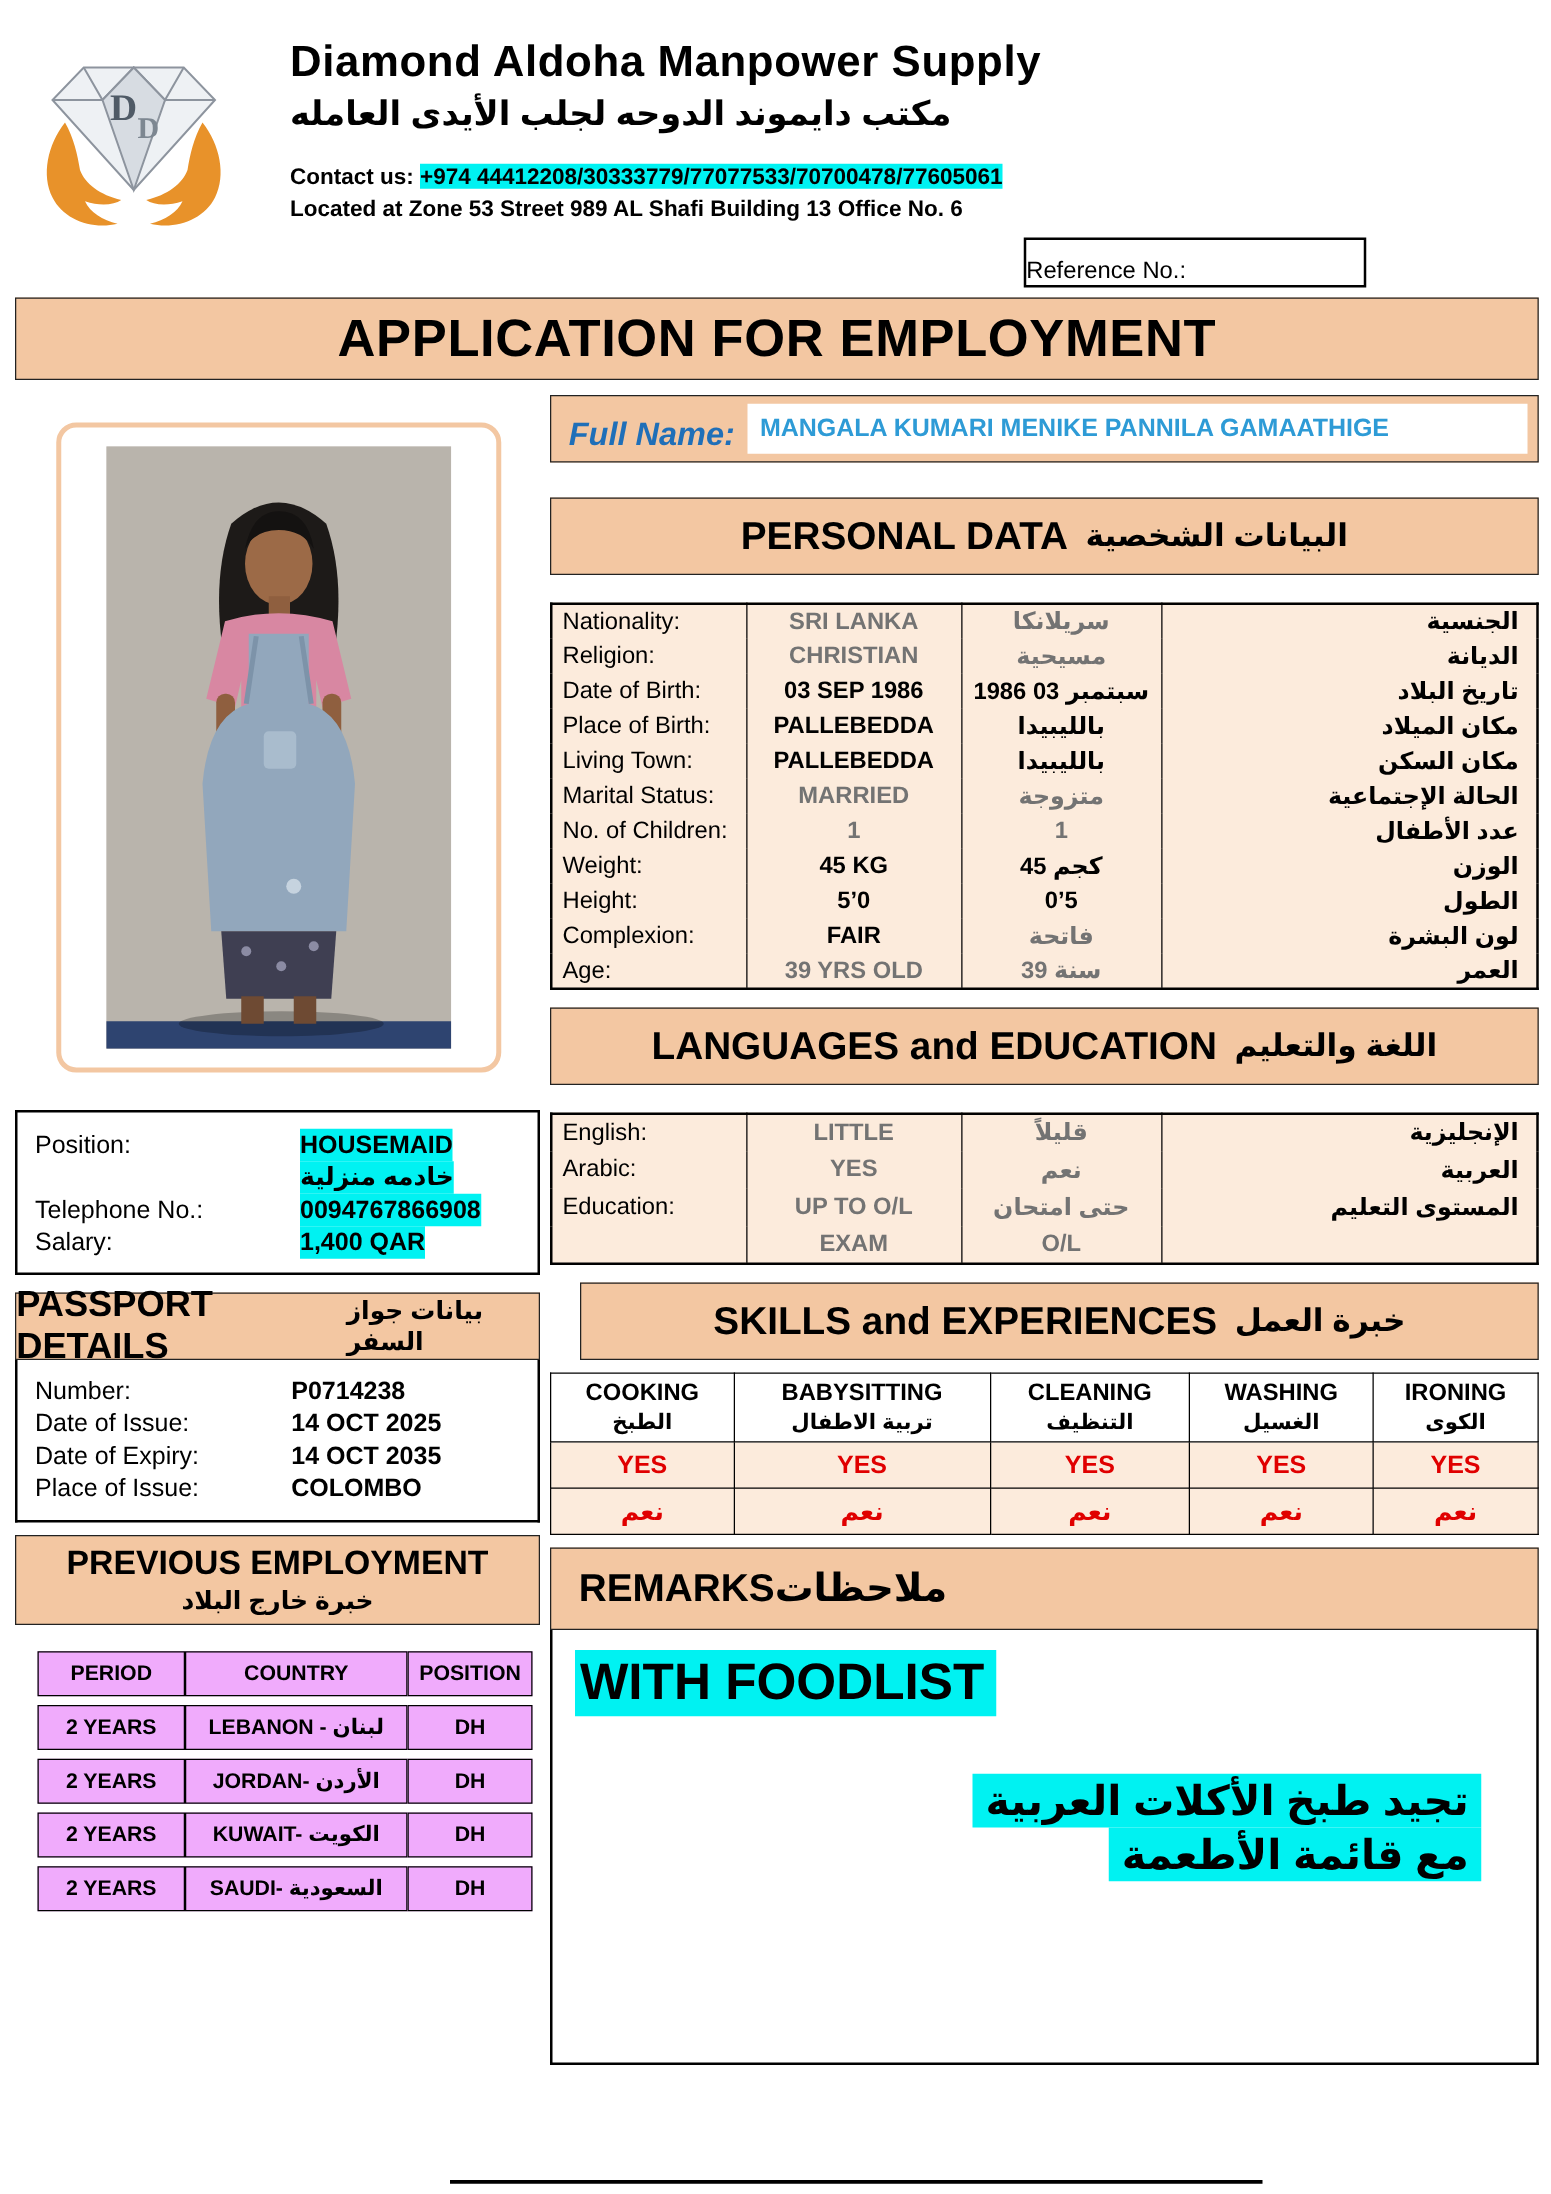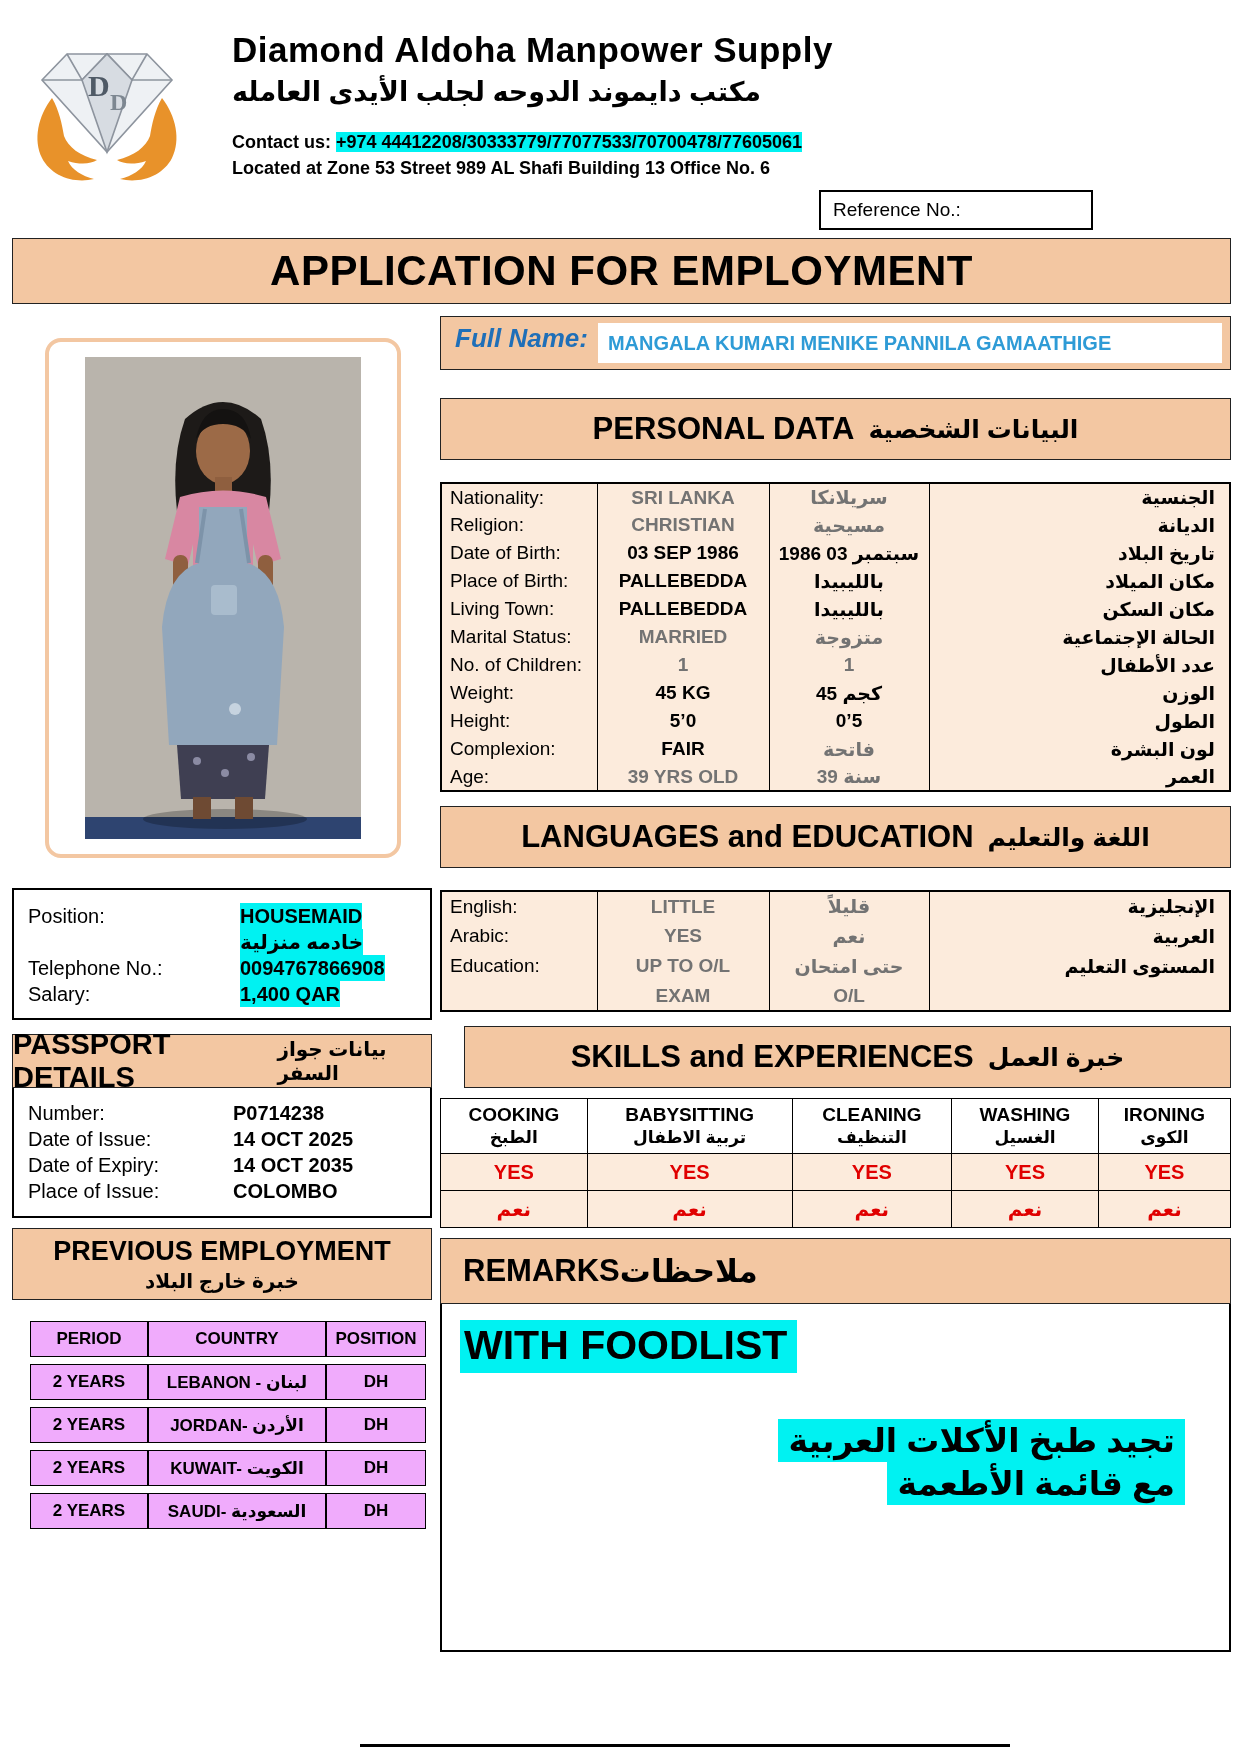--- a/index.html
+++ b/index.html
@@ -13,41 +13,41 @@
   .hdr{display:flex;gap:30px;}
   .logo-wrap{flex:none;width:190px;display:flex;justify-content:center;}
   .hdr-text{padding-top:6px;}
   .company-en{font-size:35px;font-weight:bold;letter-spacing:.5px;}
   .company-ar{font-size:27px;font-weight:bold;margin-top:6px;}
   .contact-line{margin-top:24px;font-size:18px;font-weight:bold;}
   .address{font-size:18px;font-weight:bold;margin-top:5px;}
   .hl{background:#00f2f2;}
   .ref-row{display:flex;justify-content:flex-end;padding-right:138px;margin-top:4px;}
   .ref-box{width:274px;height:40px;border:2px solid #000;font-size:19px;
-           display:flex;align-items:center;padding-left:12px;background:#fff;}
+           display:flex;align-items:flex-end;padding-left:0;background:#fff;}
 
   
   .banner{margin-top:8px;background:#F3C7A2;border:1px solid #222;height:66px;
           display:flex;align-items:center;justify-content:center;
           font-size:42px;font-weight:bold;letter-spacing:.5px;}
 
   
   .cols{display:flex;gap:8px;margin-top:12px;align-items:flex-start;}
   .col-left{width:420px;flex:none;}
   .col-right{flex:1;min-width:0;}
 
   
   .sec-hdr{background:#F3C7A2;border:1px solid #222;display:flex;align-items:center;
            justify-content:center;gap:14px;font-weight:bold;}
   .sec-hdr .en{font-size:31px;}
   .sec-hdr .ar{font-size:25px;}
 
   
   .fullname{height:54px;background:#F3C7A2;border:1px solid #222;display:flex;
-            align-items:flex-start;gap:10px;padding:6px 8px 6px 14px;}
+            align-items:flex-end;gap:10px;padding:6px 8px 6px 14px;}
   .fullname .lab{color:#1F6FB8;font-size:26px;font-weight:bold;font-style:italic;white-space:nowrap;}
   .fullname .val{flex:1;background:#fff;height:40px;display:flex;align-items:center;
                  padding-left:10px;color:#2E9BD6;font-size:20px;font-weight:bold;}
 
   
   .pd-hdr{margin-top:28px;height:62px;}
   table.quad{width:100%;margin-top:22px;border-collapse:collapse;background:#FCEBDC;border:2px solid #000;}
   table.quad td{font-size:19px;height:28px;padding:0 8px;vertical-align:middle;}
   table.quad td.c1{width:156px;}
   table.quad td.c2{width:172px;border-left:1px solid #000;text-align:center;font-weight:bold;}

